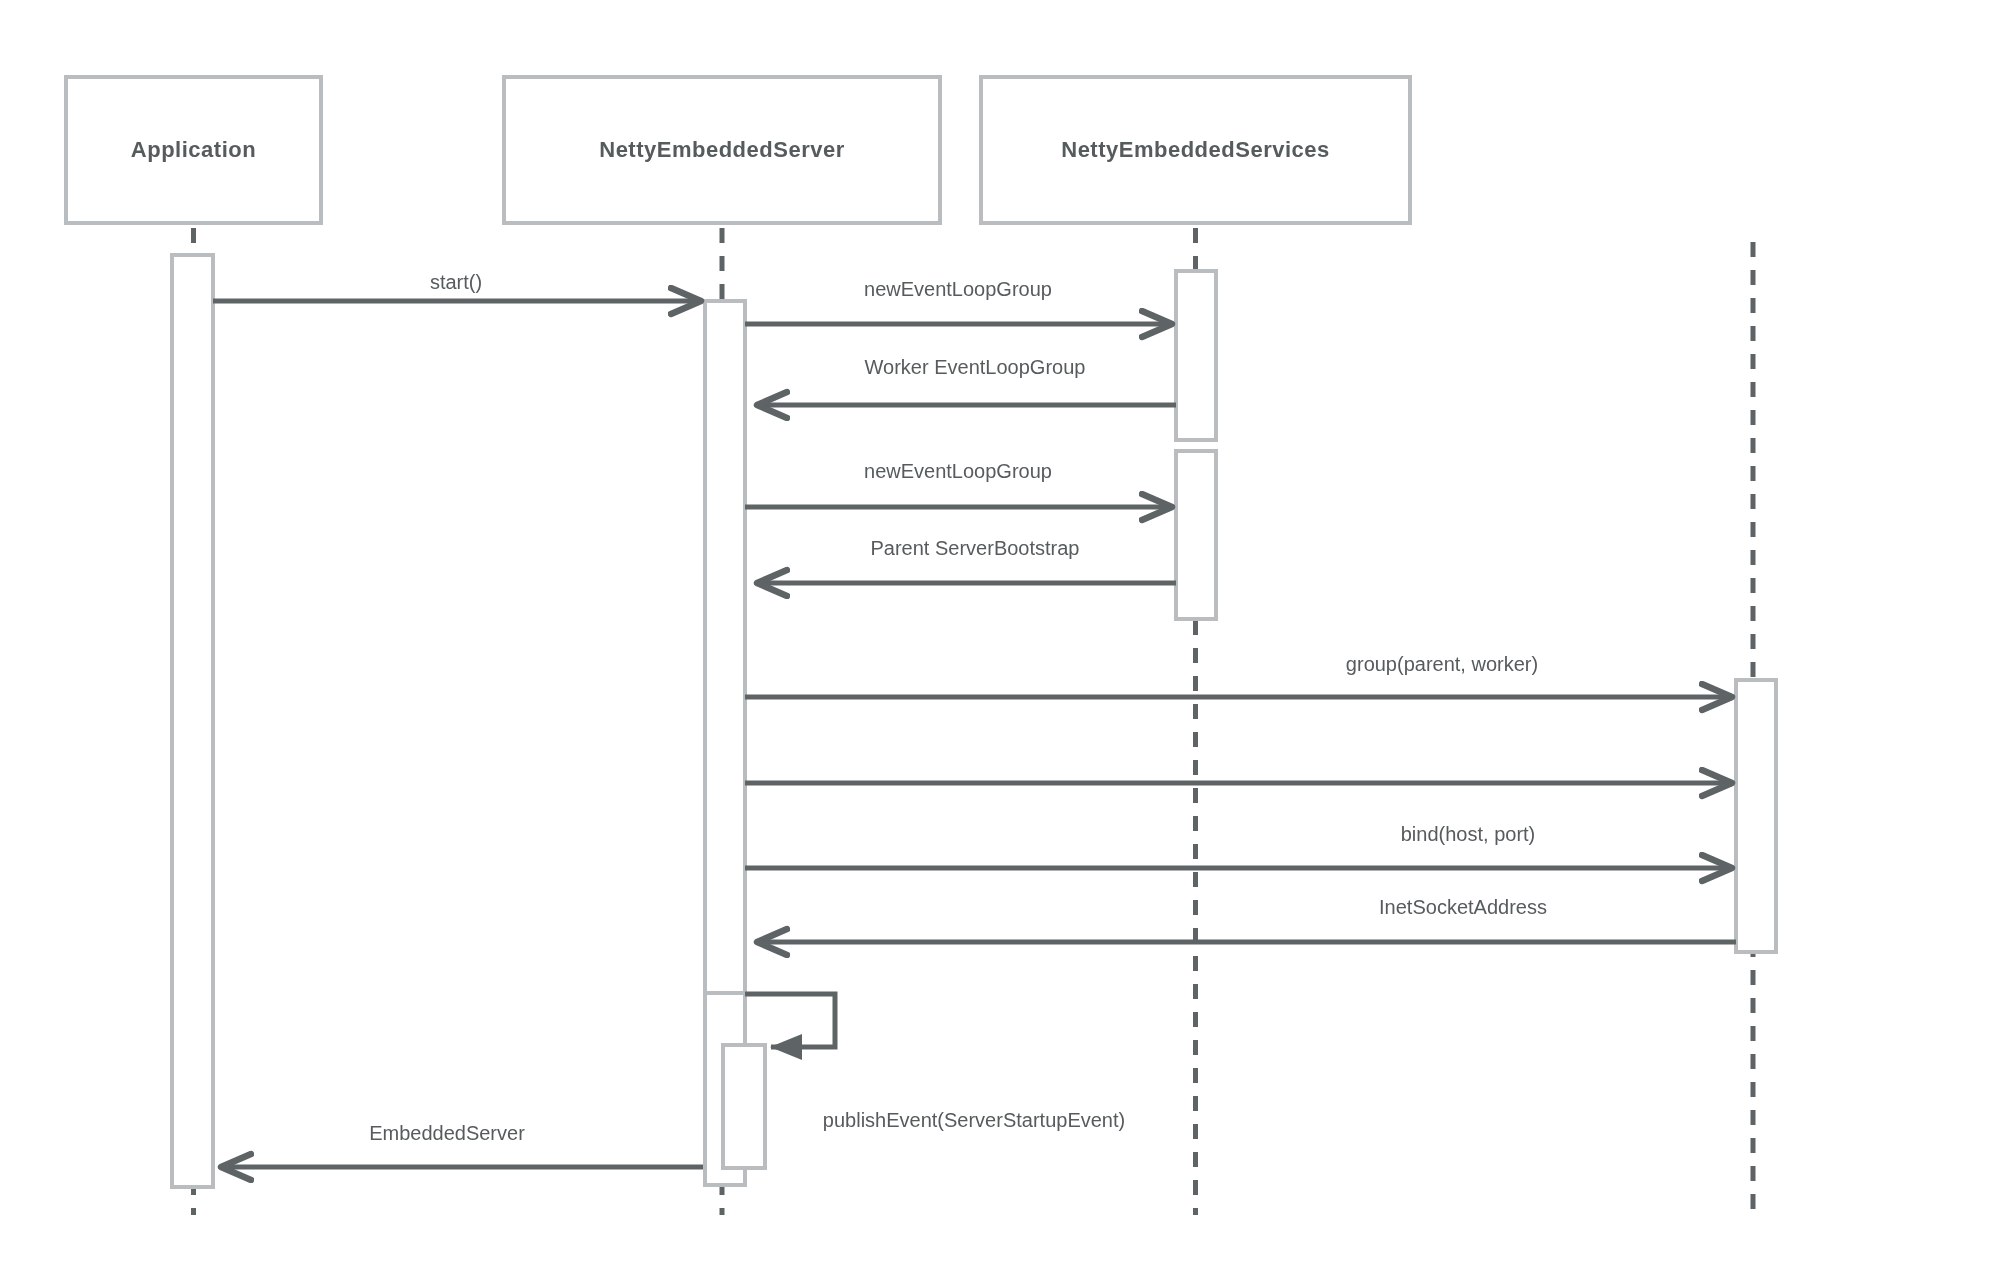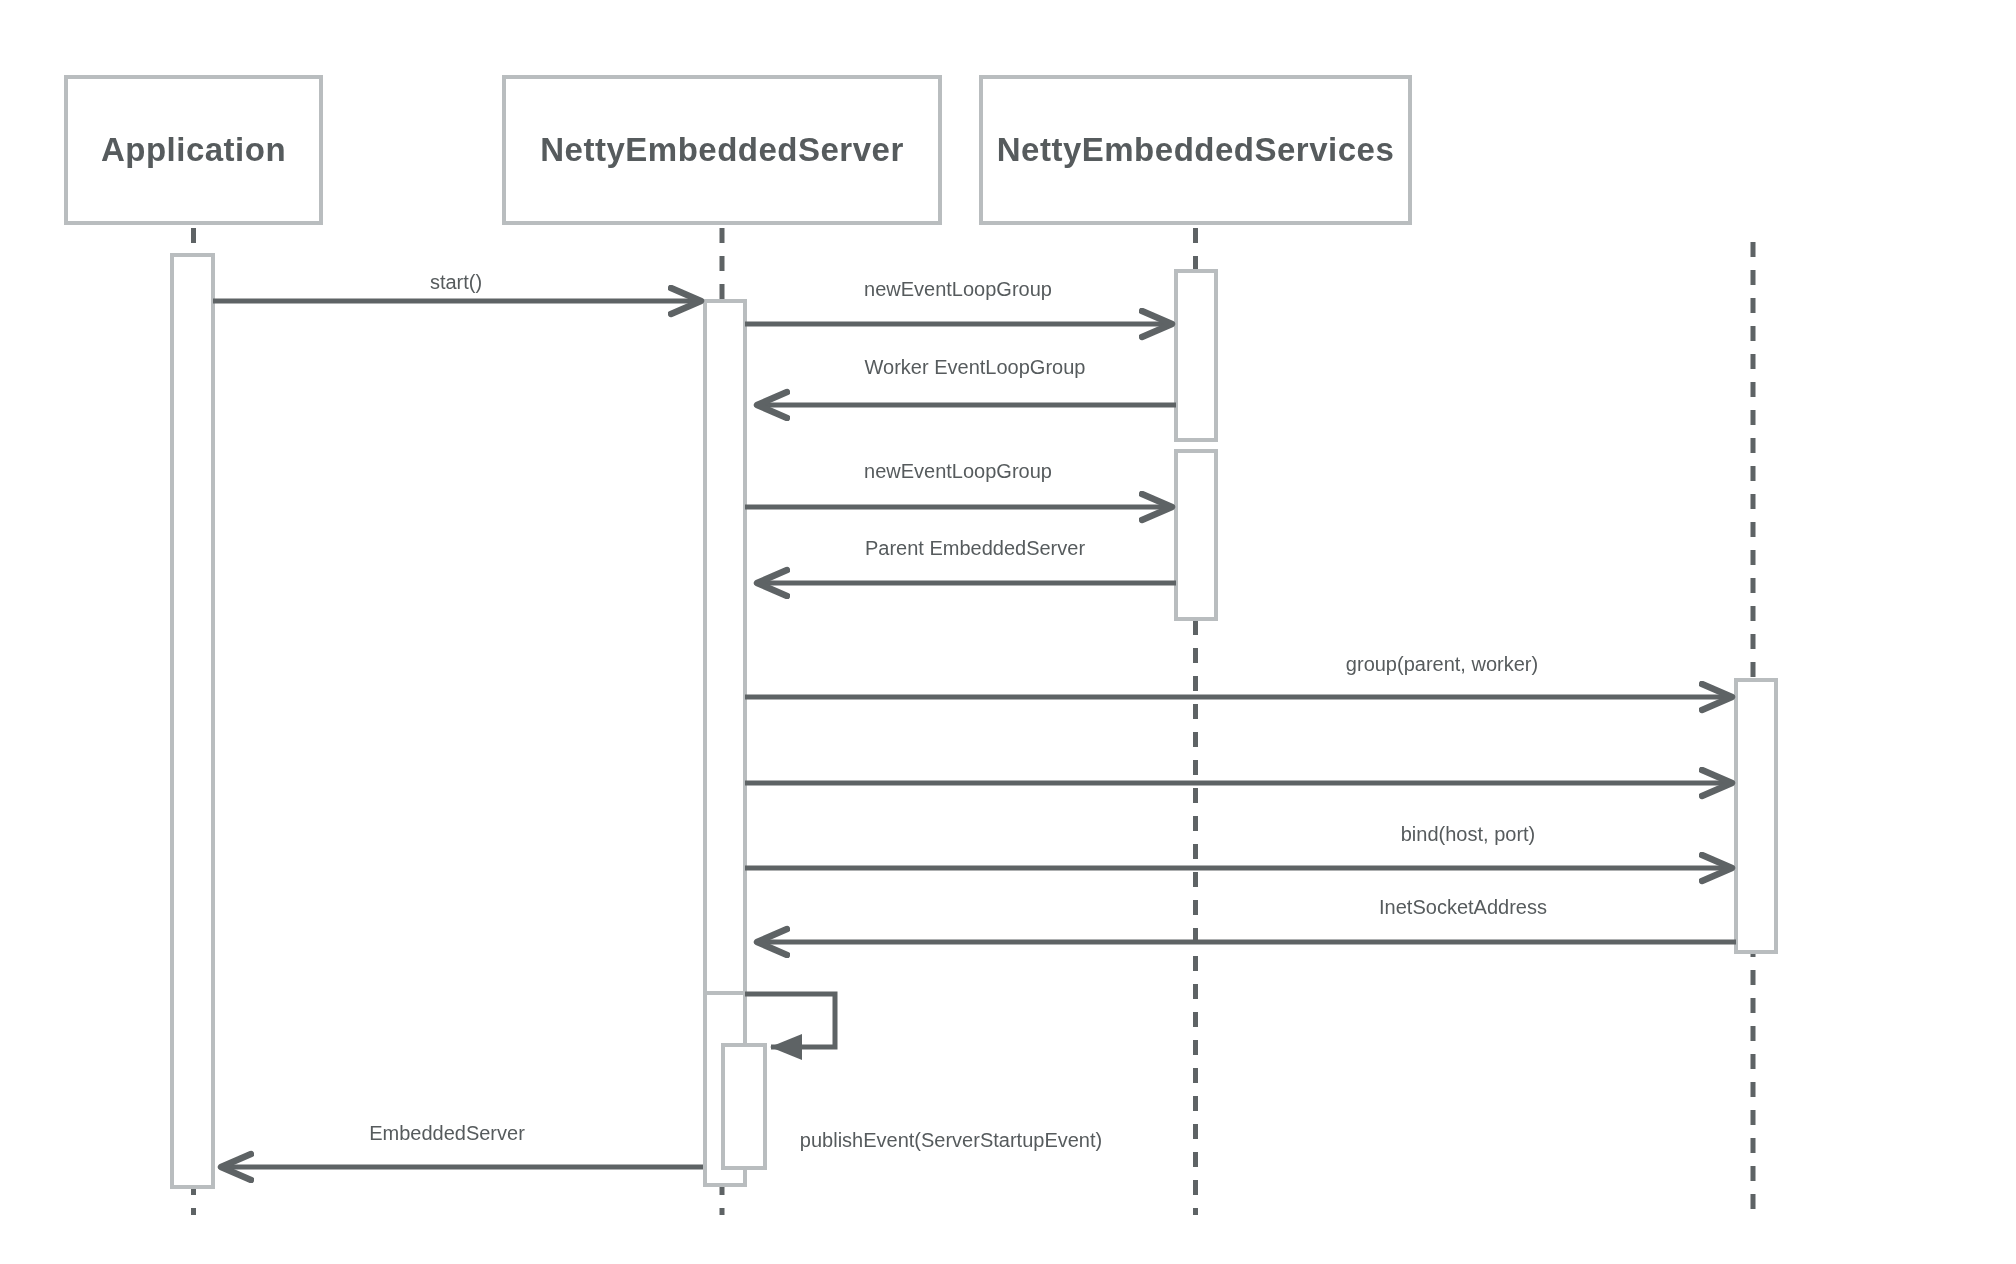--- a/index.html
+++ b/index.html
@@ -17,21 +17,21 @@
     overflow:hidden;
   }
   svg{position:absolute;inset:0;}
   .participant{
     position:absolute;
     box-sizing:border-box;
     border:4px solid var(--border);
     background:var(--bg);
     display:flex;align-items:center;justify-content:center;
     color:var(--text);
-    font-size:33px;font-weight:bold;
+    font-size:22px;font-weight:bold;
     letter-spacing:0.5px;
   }
   .msg-label{
     position:absolute;
     transform:translate(-50%,-50%);
     color:var(--text);
     font-size:20px;
     white-space:nowrap;
     background:transparent;
   }
@@ -89,20 +89,20 @@
     <span>NettyEmbeddedServer</span>
   </div>
   <div class="participant" style="left:979px;top:75px;width:433px;height:150px;">
     <span>NettyEmbeddedServices</span>
   </div>
 
   <div class="msg-label" style="left:456px;top:282px;">start()</div>
   <div class="msg-label" style="left:958px;top:289px;">newEventLoopGroup</div>
   <div class="msg-label" style="left:975px;top:367px;">Worker EventLoopGroup</div>
   <div class="msg-label" style="left:958px;top:471px;">newEventLoopGroup</div>
-  <div class="msg-label" style="left:975px;top:548px;">Parent EmbeddedServer</div>
+  <div class="msg-label" style="left:975px;top:548px;">Parent ServerBootstrap</div>
   <div class="msg-label" style="left:1442px;top:664px;">group(parent, worker)</div>
   <div class="msg-label" style="left:1468px;top:834px;">bind(host, port)</div>
   <div class="msg-label" style="left:1463px;top:907px;">InetSocketAddress</div>
-  <div class="msg-label" style="left:951px;top:1120px;margin-top:20px;">publishEvent(ServerStartupEvent)</div>
+  <div class="msg-label" style="left:974px;top:1120px;">publishEvent(ServerStartupEvent)</div>
   <div class="msg-label" style="left:447px;top:1133px;">EmbeddedServer</div>
 
 </div>
 
 </body></html>

